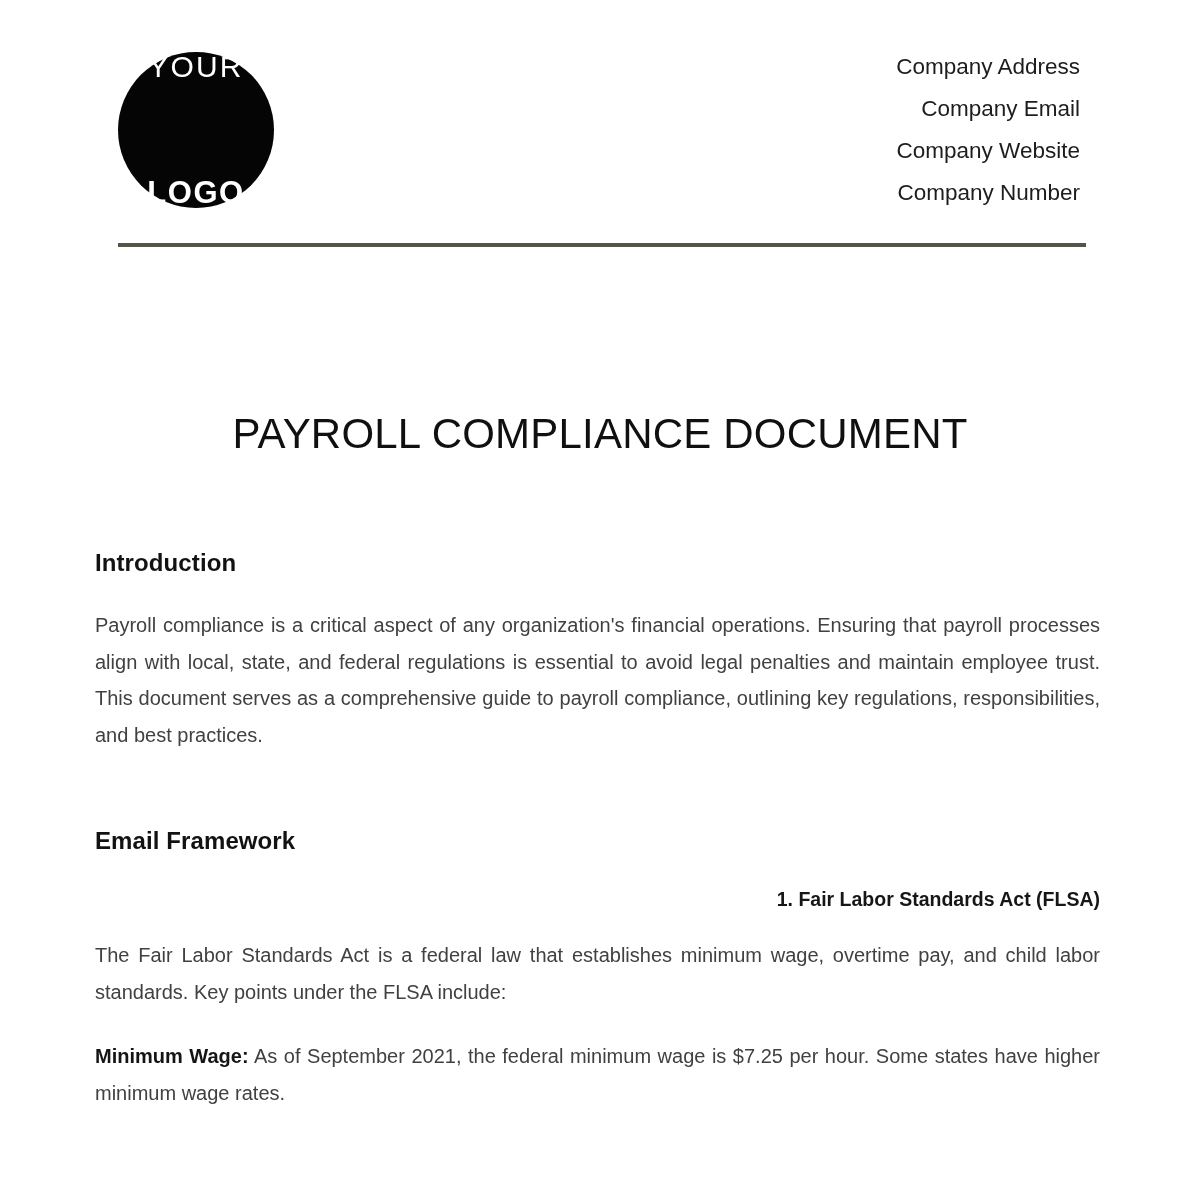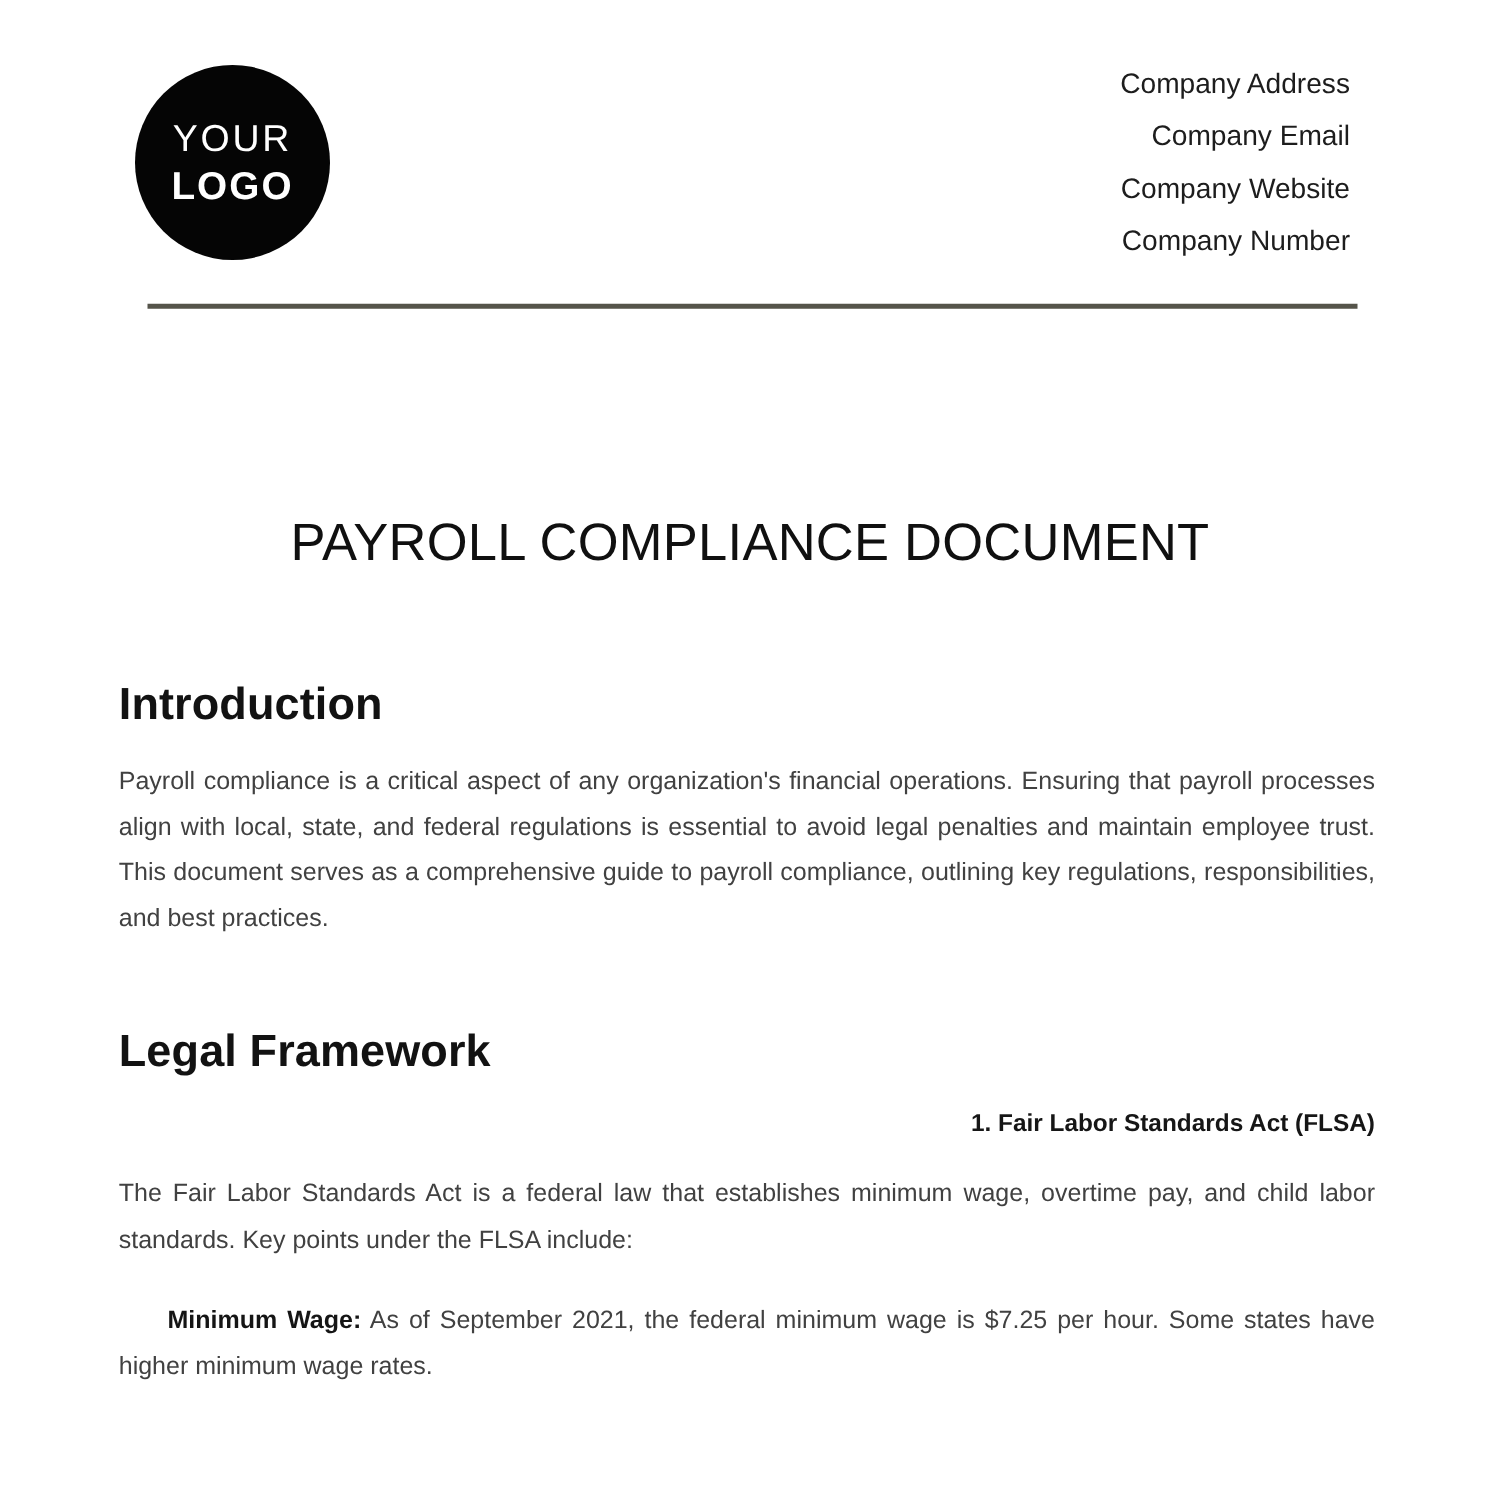--- a/index.html
+++ b/index.html
@@ -27,30 +27,30 @@
   .header {
     position: absolute;
     left: 0;
     top: 0;
     width: 1200px;
     height: 250px;
   }
 
   .logo-mark {
     position: absolute;
-    left: 108px;
+    left: 118px;
     top: 52px;
     width: 156px;
     height: 156px;
     border-radius: 50%;
     background: #050505;
     display: flex;
     flex-direction: column;
     align-items: center;
-    justify-content: center;
+    justify-content: space-between;
     line-height: 1;
   }
   .logo-top {
     color: #ffffff;
     font-size: 30px;
     font-weight: 300;
     letter-spacing: 2.2px;
     display: block;
     margin-bottom: 6px;
   }
@@ -103,21 +103,21 @@
 
   
   .content {
     position: absolute;
     left: 95px;
     top: 545px;
     width: 1005px;
   }
 
   .section-heading {
-    font-size: 36px;
+    font-size: 24px;
     font-weight: 700;
     color: #121212;
     line-height: 36px;
     margin: 0 0 26px 0;
     letter-spacing: 0.1px;
   }
   .section-heading.spaced-top {
     margin-top: 70px;
   }
 
@@ -137,21 +137,20 @@
     text-align: justify;
     margin: 0 0 28px 0;
     font-weight: 400;
   }
   .body-text.last {
     margin-bottom: 0;
   }
   .body-text .lead {
     font-weight: 700;
     color: #151515;
-    margin-left: 39px;
   }
 </style>
 </head>
 <body>
 
 <div class="page">
 
   <div class="header">
 
     <div class="logo-mark">
@@ -170,21 +169,21 @@
   </div>
 
   <div class="doc-title">PAYROLL COMPLIANCE DOCUMENT</div>
 
   <div class="content">
 
     <h2 class="section-heading">Introduction</h2>
 
     <p class="body-text">Payroll compliance is a critical aspect of any organization's financial operations. Ensuring that payroll processes align with local, state, and federal regulations is essential to avoid legal penalties and maintain employee trust. This document serves as a comprehensive guide to payroll compliance, outlining key regulations, responsibilities, and best practices.</p>
 
-    <h2 class="section-heading spaced-top">Legal Framework</h2>
+    <h2 class="section-heading spaced-top">Email Framework</h2>
 
     <h3 class="sub-heading">1. Fair Labor Standards Act (FLSA)</h3>
 
     <p class="body-text">The Fair Labor Standards Act is a federal law that establishes minimum wage, overtime pay, and child labor standards. Key points under the FLSA include:</p>
 
     <p class="body-text last"><span class="lead">Minimum Wage:</span><span> As of September 2021, the federal minimum wage is $7.25 per hour. Some states have higher minimum wage rates.</span></p>
 
   </div>
 </div>
 

